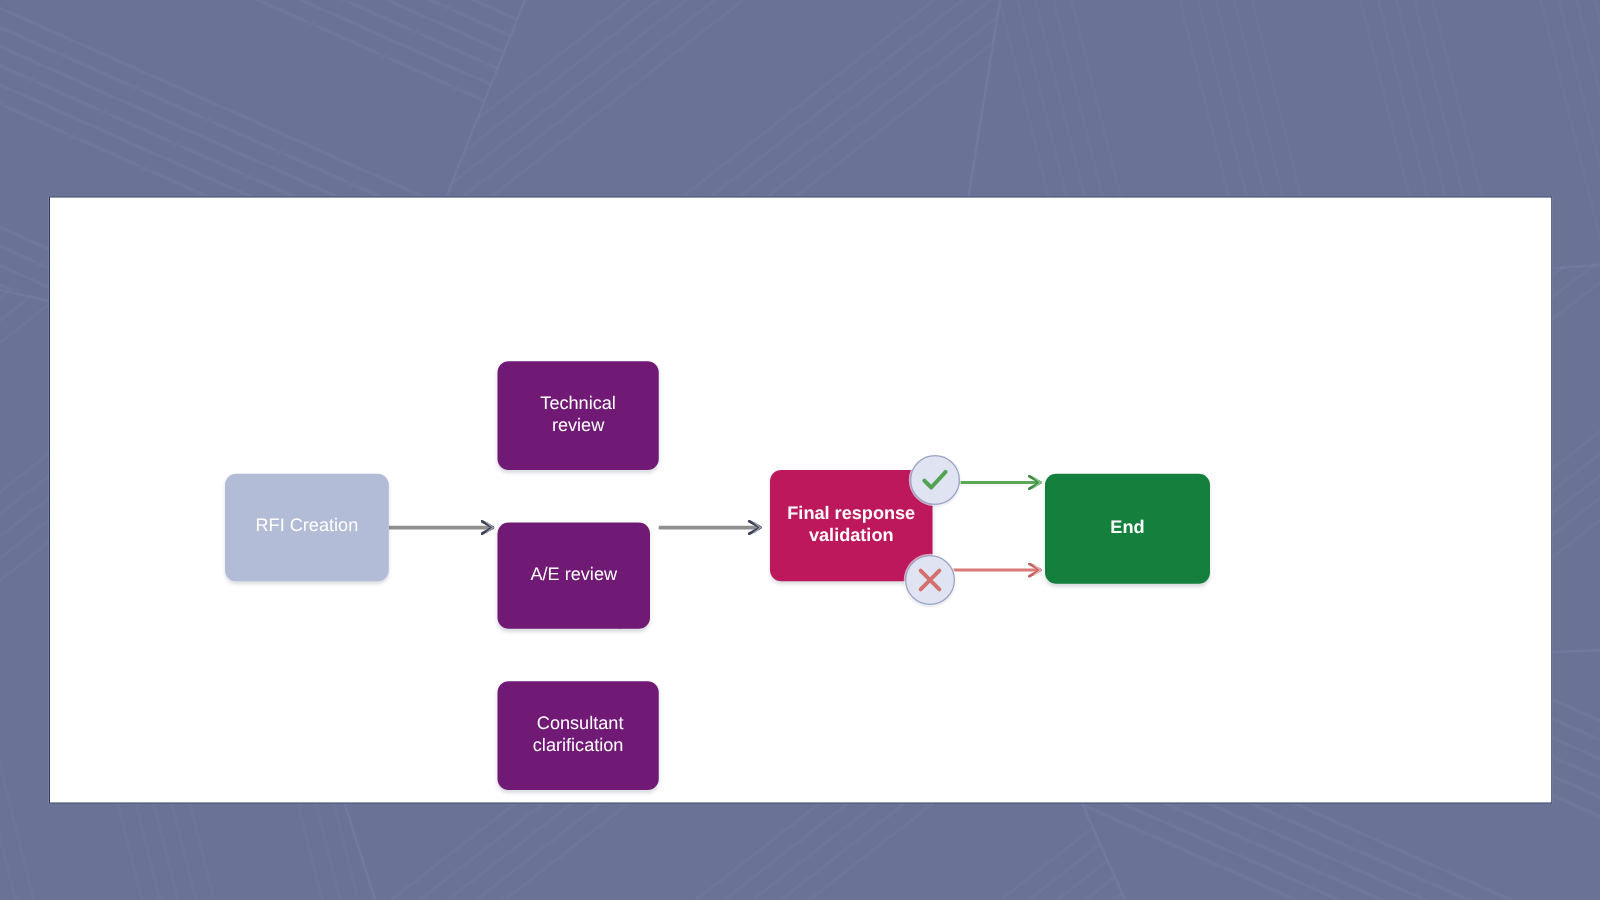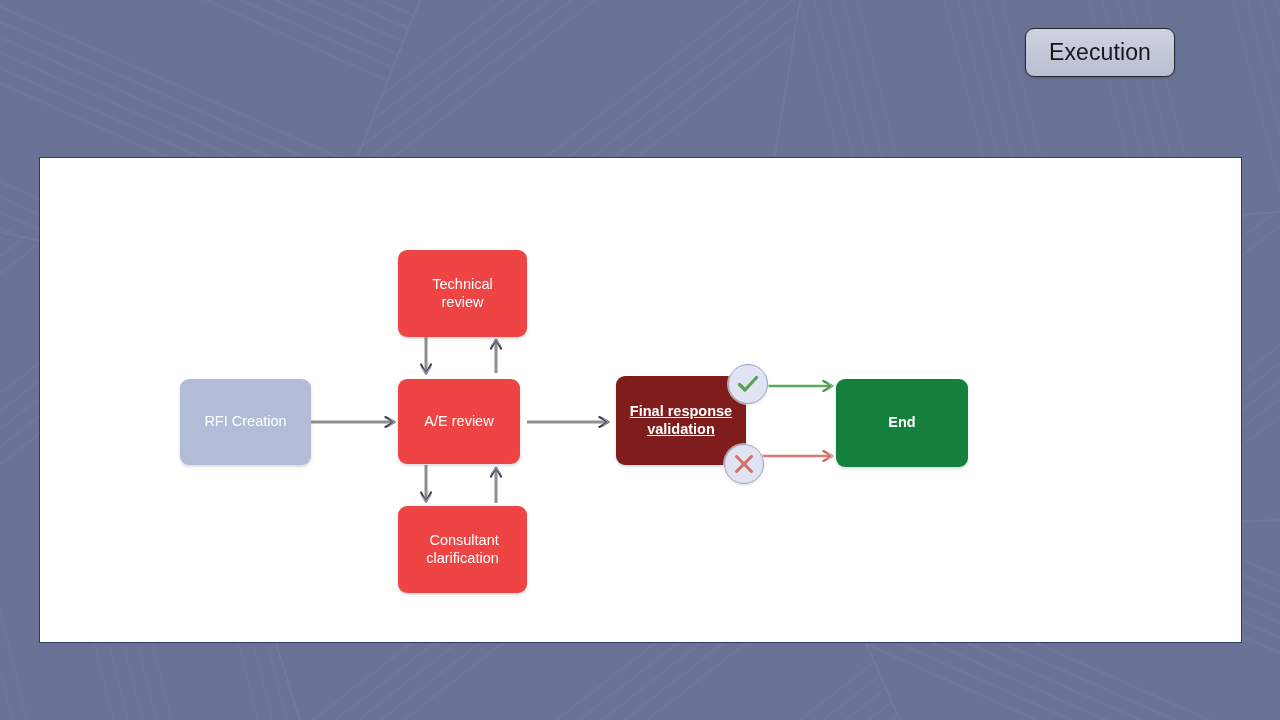--- a/index.html
+++ b/index.html
@@ -76,22 +76,22 @@
     justify-content: center;
     text-align: center;
     color: #ffffff;
     font-size: 14.5px;
     line-height: 1.22;
     padding: 4px 8px;
     box-shadow: 0 2px 3px rgba(50,60,90,0.18);
   }
 
   .node-lightest { background-color: #b3bcd6; }
-  .node-mid      { background-color: #ef4444; }
-  .node-dark     { background-color: #7f1d1d; text-decoration: underline; }
+  .node-mid      { background-color: #701a75; margin-top: 39px; }
+  .node-dark     { background-color: #be185d; }
 
   
   #connectors {
     position: absolute;
     inset: 0;
     overflow: visible;
   }
 
   
   .badge {
@@ -163,23 +163,20 @@
     <g stroke="#7a83a8" stroke-width="2" opacity="0.45" fill="none">
       <path d="M0,232 L300,300 L760,250 L1280,212"></path>
       <path d="M250,560 L820,540 L1280,520"></path>
       <path d="M300,300 L250,560 L300,720"></path>
       <path d="M760,250 L820,540 L900,720"></path>
       <path d="M420,0 L300,300"></path>
       <path d="M800,0 L760,250"></path>
     </g>
   </svg>
 
-  <div id="execution-chip">
-    <span class="label">Execution</span>
-  </div>
 
   <div id="canvas-panel">
     <div id="flow">
 
       <svg id="connectors" width="1203" height="486" viewBox="0 0 1203 486" aria-hidden="true">
         <defs>
           <marker id="ahGray" markerWidth="12" markerHeight="12" refX="9.6" refY="6" orient="auto" markerUnits="userSpaceOnUse">
             <path d="M1,1 L10,6 L1,11" fill="none" stroke="#3d4253" stroke-width="2.1" stroke-linecap="round" stroke-linejoin="round"></path>
             <path d="M4.5,1.6 L10,6 L4.5,10.4" fill="none" stroke="#9aa0b4" stroke-width="1.2"></path>
           </marker>

